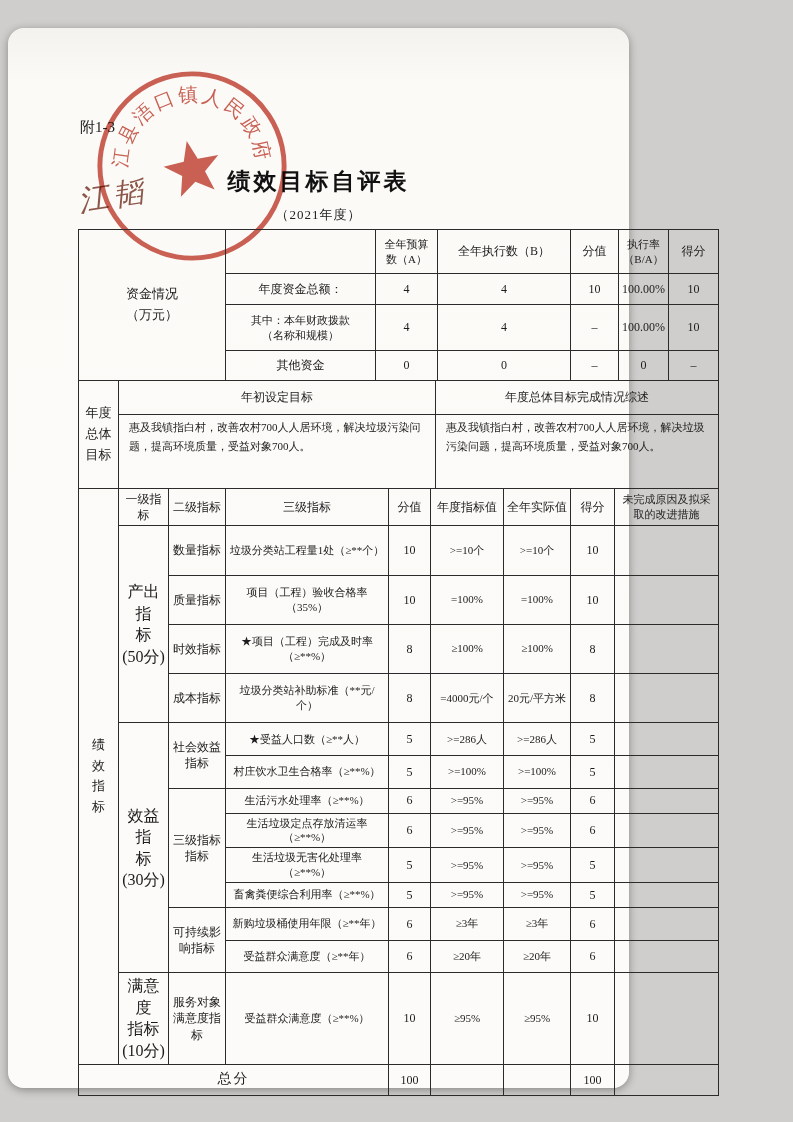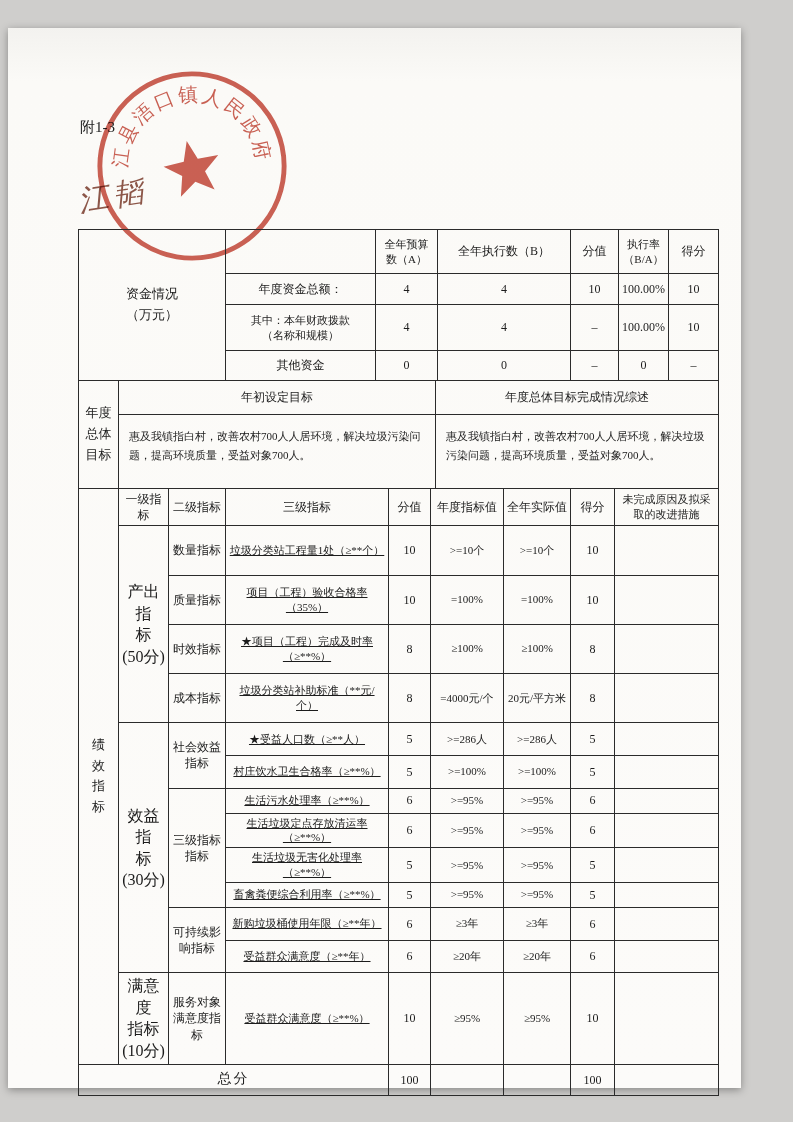--- a/index.html
+++ b/index.html
@@ -1,56 +1,58 @@
 <!DOCTYPE html>
 <html><head>
 <meta charset="utf-8">
 <style>
   html,body{margin:0;padding:0;width:793px;height:1122px;overflow:hidden;
     background:#cfcecc;font-family:"Liberation Serif","DejaVu Serif",serif;}
-  .paper{position:absolute;left:8px;top:28px;width:733px;height:1060px;
+  .paper{position:absolute;left:8px;top:28px;width:621px;height:1060px;
     background:linear-gradient(180deg,#f3f2ef 0%,#fbfaf7 5%,#fcfbf9 100%);
-    box-shadow:0 2px 8px rgba(0,0,0,.35);}
+    box-shadow:0 2px 8px rgba(0,0,0,.35);border-radius:16px;}
   .attach-no{position:absolute;left:72px;top:90px;font-size:15px;color:#222;}
   .title-wrap{position:absolute;left:0;right:0;top:138px;text-align:center;}
   .form-title{font-size:23px;font-weight:bold;letter-spacing:3px;color:#111;margin:0;}
   .form-subtitle{font-size:13px;color:#222;margin-top:9px;letter-spacing:1px;}
   .signature{position:absolute;left:70px;top:148px;font-size:30px;color:#7d4031;
     font-style:italic;letter-spacing:5px;transform:rotate(-9deg);opacity:.88;}
   .stamp{position:absolute;left:86px;top:40px;width:196px;height:196px;
     transform:rotate(-12deg);opacity:.8;mix-blend-mode:multiply;}
   .form{position:absolute;left:70px;top:202px;width:642px;}
   table.doc{border-collapse:collapse;table-layout:fixed;width:640px;}
   table.doc + table.doc{margin-top:-1px;}
   td{border:1px solid #2b2b2b;text-align:center;vertical-align:middle;
      white-space:pre-line;font-size:12px;color:#1c1c1c;padding:2px 3px;
      overflow:hidden;line-height:1.35;}
   .xs{font-size:11px;}
-  .goal-text{text-align:left;padding:12px 10px;line-height:1.75;font-size:11px;vertical-align:top;}
-  .iname{font-size:11px;text-decoration:underline;}
+  .goal-text{text-align:left;padding:3px 10px;line-height:1.75;font-size:11px;vertical-align:top;}
+  .iname{font-size:11px;}
   .ival{font-size:11px;}
   .sg{font-size:12px;padding:16px 1px;}
   .glabel{font-size:16px;}
   .vlabel{font-size:13px;line-height:1.6;}
   .total-label{font-weight:normal;font-size:14px;letter-spacing:2px;}
   .fill-line{display:inline-block;min-width:54px;border-bottom:1px solid #222;
     text-align:center;padding:0 4px;}
   tr.rh40{height:40px;} tr.rh31{height:31px;} tr.rh44{height:44px;}
   tr.rh46{height:46px;} tr.rh30{height:30px;} tr.rh34{height:34px;}
   tr.rh74{height:74px;} tr.rh36{height:36px;} tr.rh25{height:25px;}
   tr.rh44b{height:44px;}
 </style>
 </head>
 <body>
 
 <div class="paper">
 
   <div class="attach-no">附1-3</div>
 
   <div class="title-wrap">
+    <div class="form-title">绩效目标自评表</div>
+    <div class="form-subtitle">（2021年度）</div>
   </div>
 
   <div class="signature">江韬</div>
 
   <svg class="stamp" viewBox="0 0 200 200">
     <circle cx="100" cy="100" r="94" fill="none" stroke-width="5" stroke="#bf3a2b"></circle>
     <path id="stampArc" d="M 34,100 A 66,66 0 1 1 166,100 A 66,66 0 1 1 34,100" fill="none"></path>
     <text font-size="20" letter-spacing="3" fill="#bf3a2b">
       <textPath href="#stampArc" startOffset="25%" text-anchor="middle">平江县浯口镇人民政府</textPath>
     </text>

